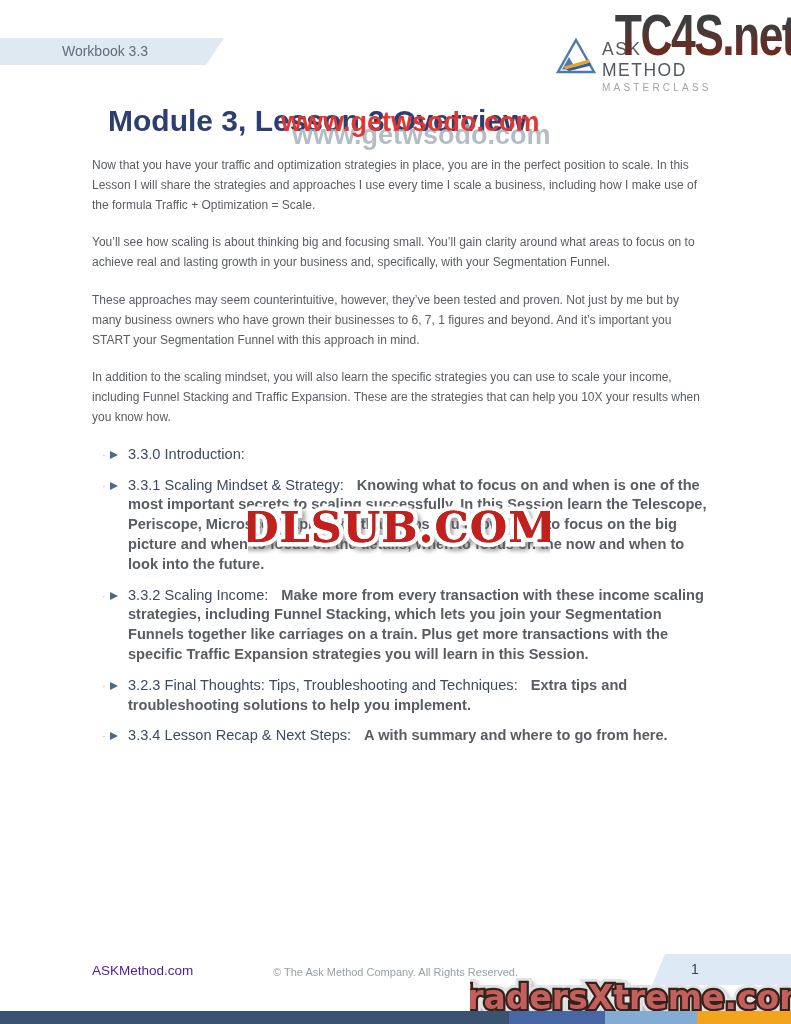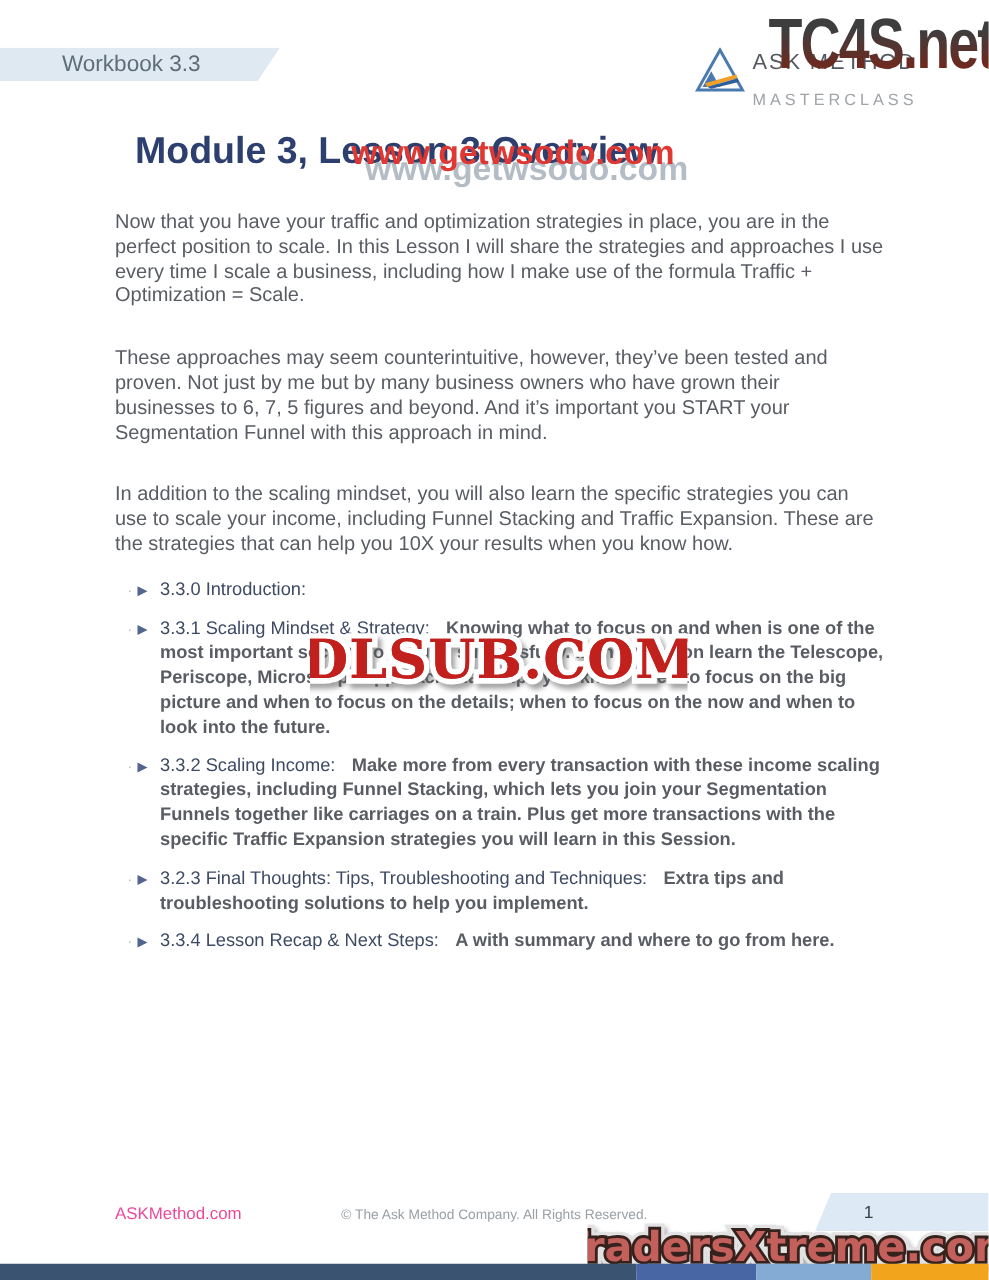--- a/index.html
+++ b/index.html
@@ -10,27 +10,27 @@
   }
 
   
   .ribbon {
     position:absolute; left:0; top:38px; width:226px; height:27px;
     background:#dfe9f1;
     clip-path:polygon(0 0, 224px 0, 206px 100%, 0 100%);
   }
   .ribbon-label {
     position:absolute; left:0; top:0; width:210px; height:27px; line-height:27px;
-    text-align:center; font-size:18px; color:#5f6d7a;
+    text-align:center; font-size:14px; color:#5f6d7a;
   }
   .logo { position:absolute; left:556px; top:37px; width:160px; height:42px; }
   .logo-tri { position:absolute; left:0; top:1px; }
   .logo-text { position:absolute; left:46px; top:2px; }
   .logo-line1 { font-size:17.5px; color:#54585e; letter-spacing:1.5px; }
-  .logo-line2 { font-size:13px; color:#a0a4a8; letter-spacing:3.2px; margin-top:12px; text-align:right; }
+  .logo-line2 { font-size:10px; color:#a0a4a8; letter-spacing:3.2px; margin-top:1px; text-align:left; }
 
   
   .wm-tc4s {
     position:absolute; right:-4px; top:2px;
     font-size:57px; font-weight:bold; letter-spacing:-2px;
     transform:scaleX(0.78); transform-origin:top right;
     background:linear-gradient(#3f3e3e 35%, #6b2a20 75%, #8a3326 100%);
     -webkit-background-clip:text; background-clip:text; color:transparent;
   }
   .wm-getwsodo-shadow {
@@ -44,38 +44,38 @@
   .wm-dlsub { position:absolute; left:248px; top:483px;margin-top:14px; }
   .wm-traders { position:absolute; left:470px; top:978px; }
 
   
   .content { position:absolute; left:92px; top:0; width:616px; }
   .title {
     margin-top:104px; font-size:30px; font-weight:bold; color:#2d3f6e; letter-spacing:0;margin-left:16px;
   }
   .section-heading { margin-top:21px; font-size:23px; font-weight:bold; color:#2d5492; }
   .content p {
-    margin-top:30px; font-size:16px; line-height:19.8px; color:#595d63;
+    margin-top:18px; font-size:12px; line-height:19.8px; color:#595d63;
   }
   .sessions { list-style:none; margin-top:17px; }
   .sessions li {
     position:relative; padding-left:36px; margin-bottom:11px;
     font-size:14.6px; line-height:19.8px; color:#595d63;
   }
   .li-dot { position:absolute; left:10px; top:1px; color:#b3b8bd; font-size:11px; }
   .li-arrow {
     position:absolute; left:18px; top:6px; width:0; height:0;
     border-left:8px solid #51658f; border-top:4.5px solid transparent; border-bottom:4.5px solid transparent;
   }
   .li-label { font-weight:normal; color:#3d4a63; }
   .li-prefix { color:#3d4a63; }
   .li-desc { margin-left:13px;font-weight:bold; }
 
   
-  .footer-site { position:absolute; left:92px; top:963px; font-size:13.5px; color:#ec4899; }
+  .footer-site { position:absolute; left:92px; top:963px; font-size:13.5px; color:#4c1d95; }
   .footer-copy { position:absolute; left:0; top:966px; width:791px; text-align:center; font-size:11px; color:#9aa0a5; }
   .page-banner {
     position:absolute; left:652px; top:954px; width:139px; height:31px;
     background:#dde9f4; clip-path:polygon(13px 0, 100% 0, 100% 100%, 0 100%);
   }
   .page-number { position:absolute; left:33px; top:0; width:20px; height:31px; line-height:31px; text-align:center; font-size:14px; color:#3b4046; }
   .bottom-bar { position:absolute; left:0; bottom:0; height:13px; width:791px; display:flex; }
   .bar-seg1 { width:509px; background:#3a5371; }
   .bar-seg2 { width:96px;  background:#4866a4; }
   .bar-seg3 { width:92px;  background:#83abd3; }
@@ -102,21 +102,22 @@
     <span class="logo-text">
       <div class="logo-line1">ASK METHOD</div>
       <div class="logo-line2">MASTERCLASS</div>
     </span>
   </div>
 
   <div class="content">
     <div class="title">Module 3, Lesson 3 Overview</div>
 
     <p>Now that you have your traffic and optimization strategies in place, you are in the perfect position to scale. In this Lesson I will share the strategies and approaches I use every time I scale a business, including how I make use of the formula Traffic + Optimization = Scale.</p>
-    <p>These approaches may seem counterintuitive, however, they’ve been tested and proven. Not just by me but by many business owners who have grown their businesses to 6, 7, 5 figures and beyond. And it’s important you START your Segmentation Funnel with this approach in mind.</p>
+    <p>You’ll see how scaling is about thinking big and focusing small. You’ll gain clarity around what areas to focus on to achieve real and lasting growth in your business and, specifically, with your Segmentation Funnel.</p>
+    <p>These approaches may seem counterintuitive, however, they’ve been tested and proven. Not just by me but by many business owners who have grown their businesses to 6, 7, 1 figures and beyond. And it’s important you START your Segmentation Funnel with this approach in mind.</p>
     <p>In addition to the scaling mindset, you will also learn the specific strategies you can use to scale your income, including Funnel Stacking and Traffic Expansion. These are the strategies that can help you 10X your results when you know how.</p>
 
     <ul class="sessions">
       <li>
         <span class="li-dot">·</span>
         <span class="li-arrow"></span>
         <span class="li-prefix"></span><span class="li-label">3.3.0 Introduction:</span><span class="li-desc"></span>
       </li>
       <li>
         <span class="li-dot">·</span>

